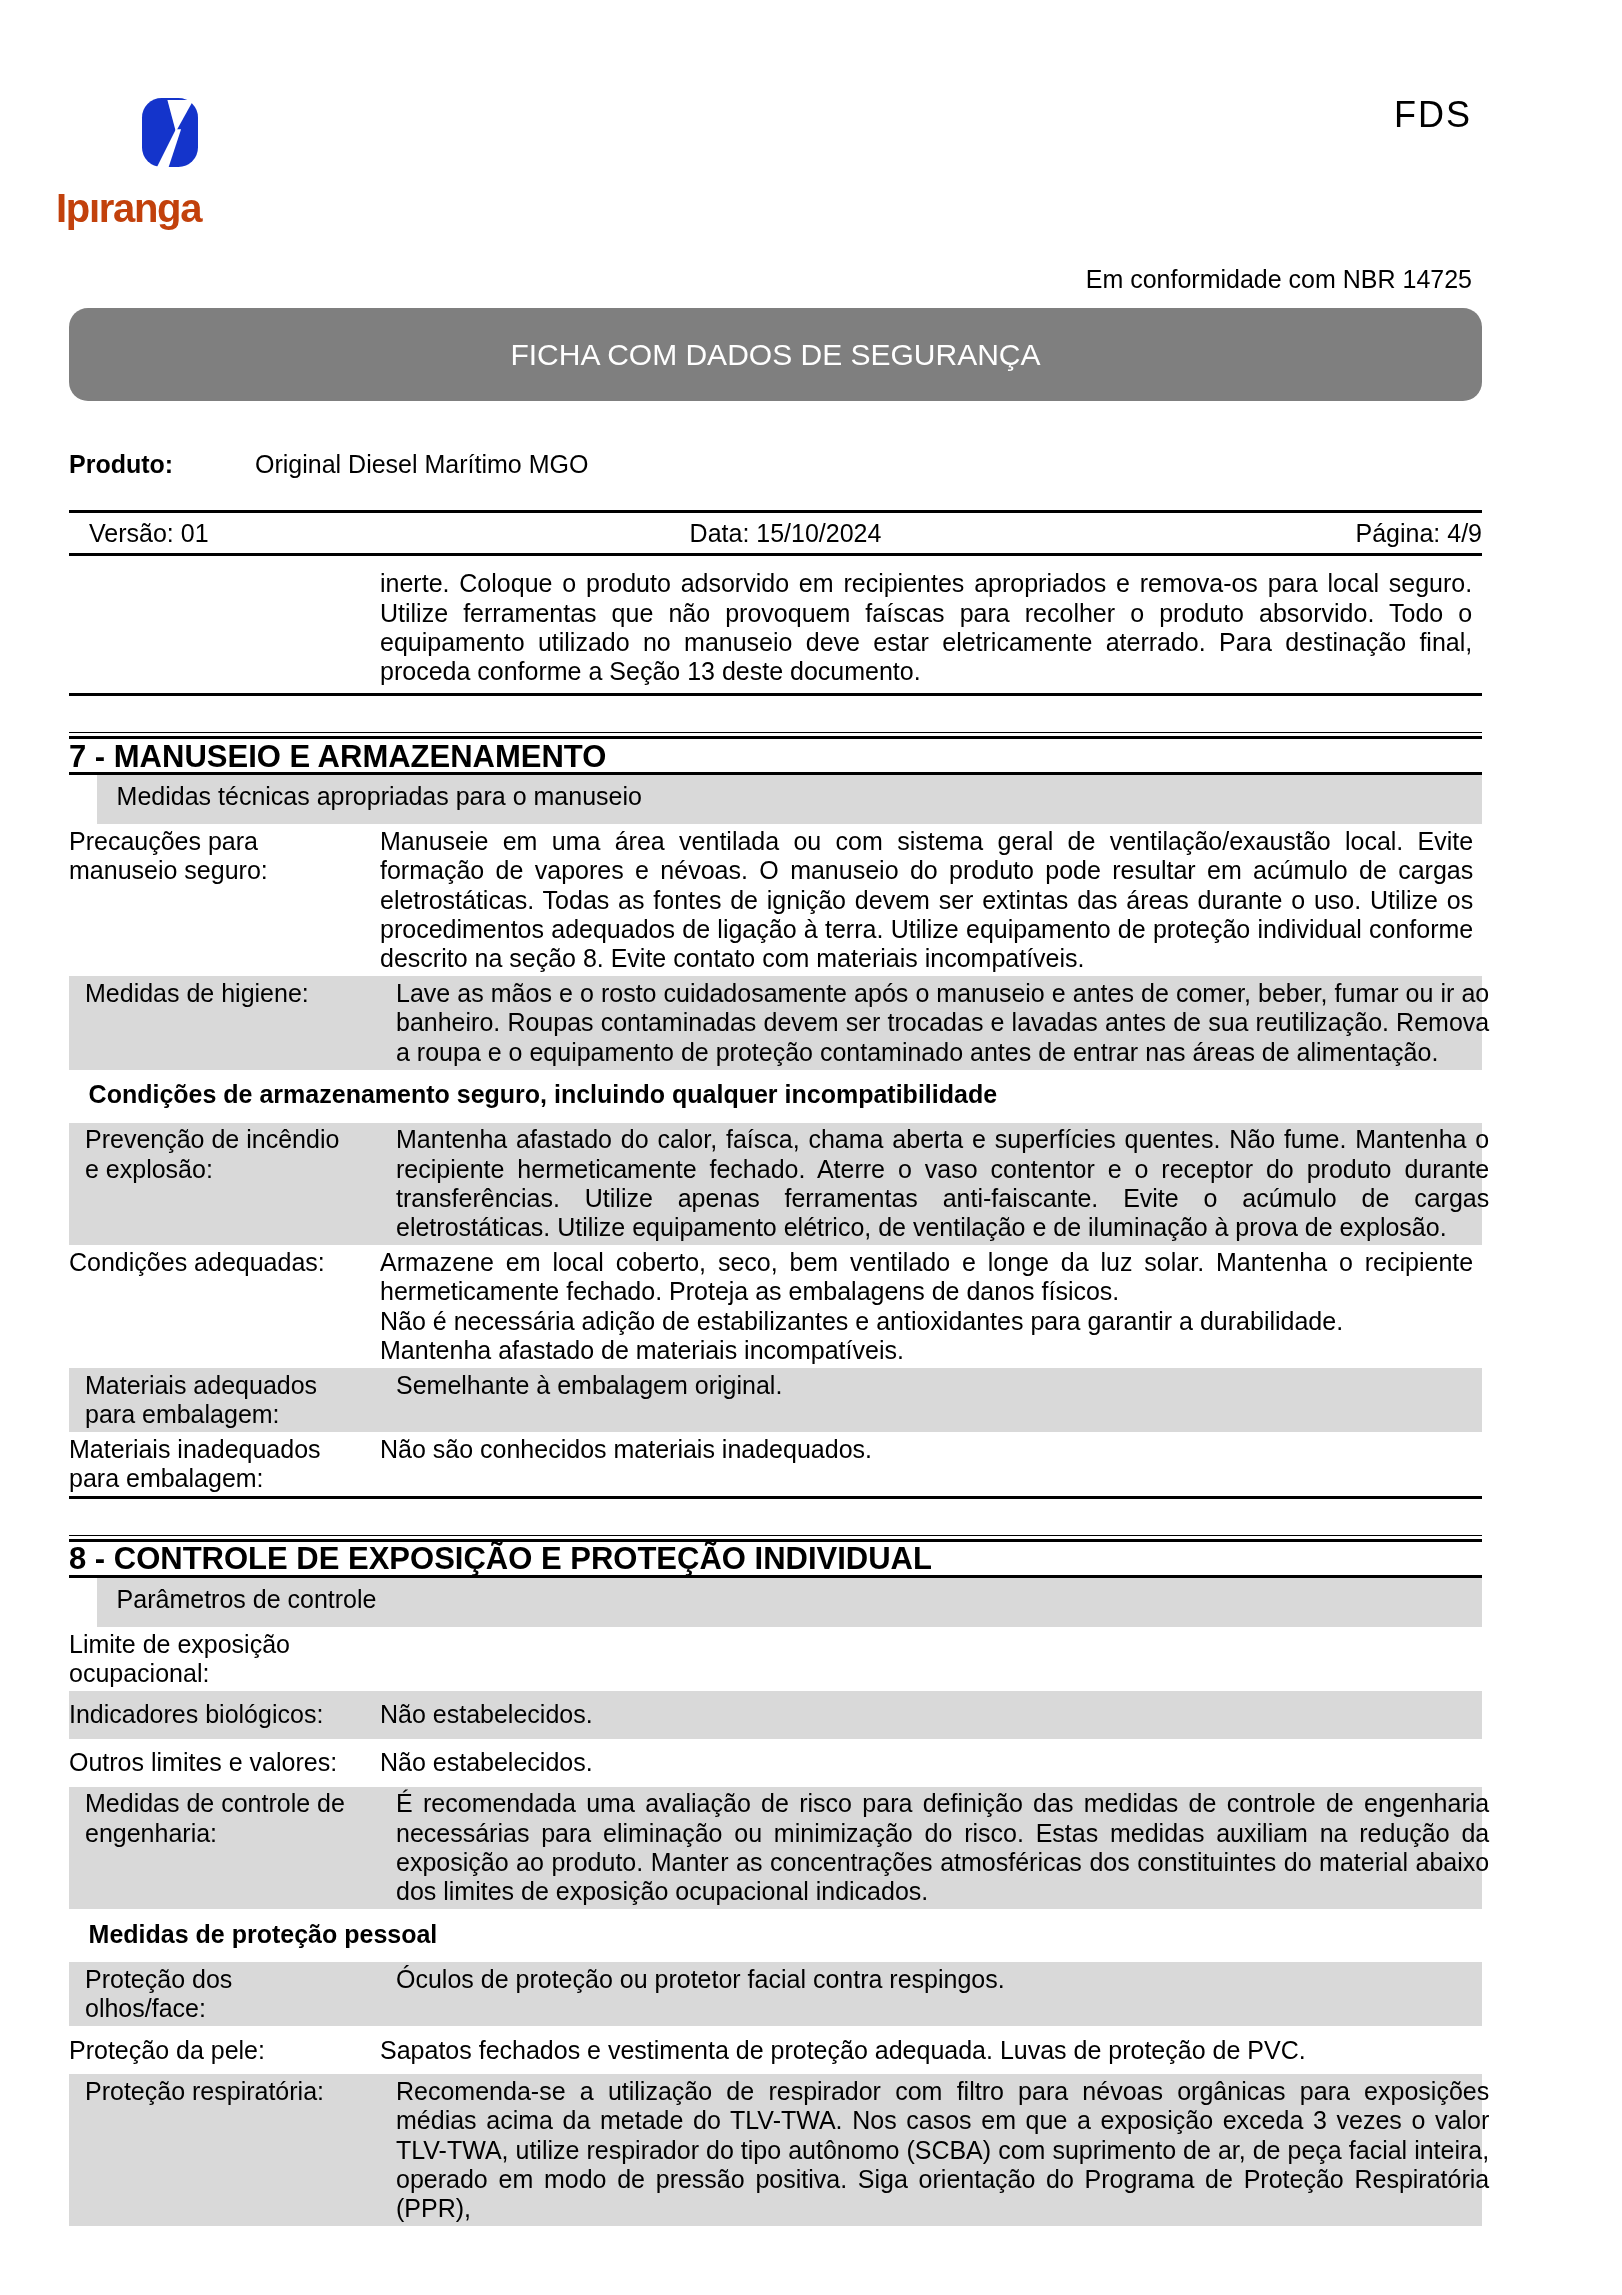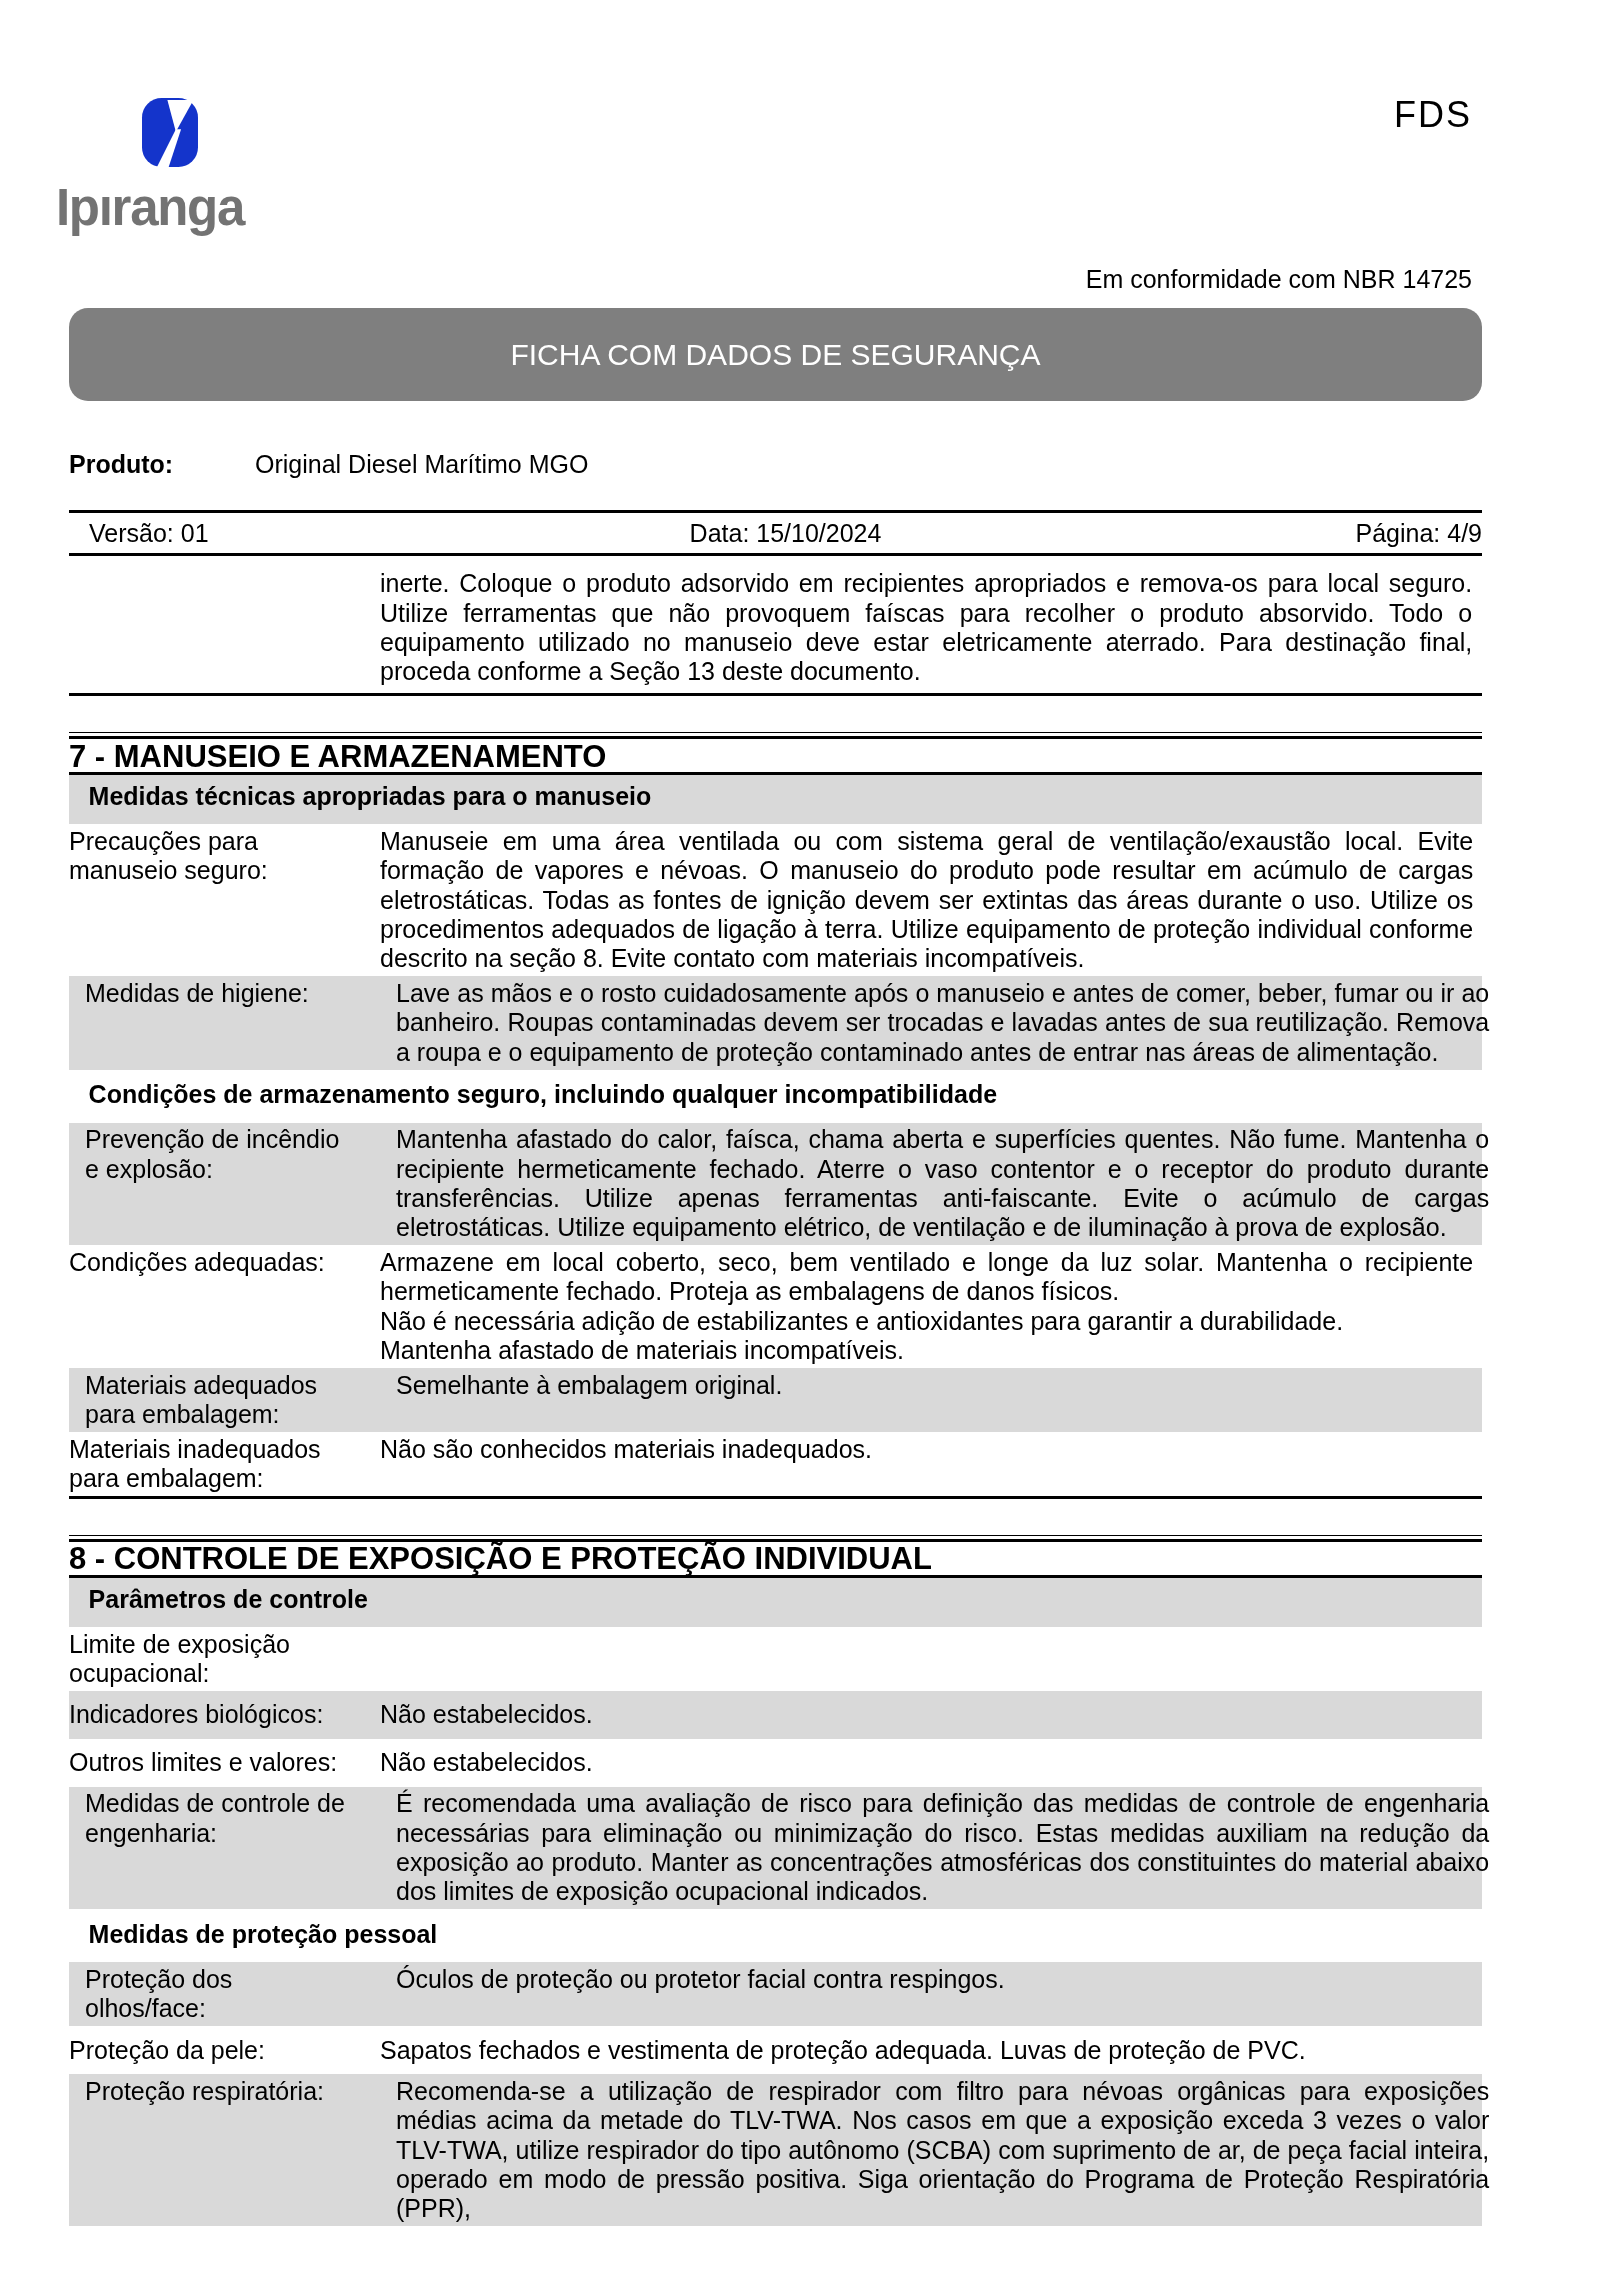--- a/index.html
+++ b/index.html
@@ -1,41 +1,41 @@
 <!DOCTYPE html>
 <html style="font-size:10.5px"><head>
 <meta charset="utf-8">
 <style>
   html,body{margin:0;padding:0;background:#fff;}
   .page{position:relative;width:1622px;height:2295px;background:#fff;color:#000;
         font-family:"Liberation Sans","DejaVu Sans",sans-serif;font-size:25px;line-height:29.4px;overflow:hidden;}
   
   .logo{position:absolute;left:56px;top:98px;width:209px;height:141px;}
   .logo svg{position:absolute;left:84px;top:0;width:60px;height:69px;}
-  .wordmark{position:absolute;left:0;top:84px;font-size:51px;line-height:52px;font-weight:bold;
-            color:#737373;letter-spacing:-1.3px;}
+  .wordmark{position:absolute;left:0;top:84px;font-size:40px;line-height:52px;font-weight:bold;
+            color:#c2410c;letter-spacing:-1.3px;}
   .fds{position:absolute;top:86px;right:150px;font-size:36px;line-height:58px;letter-spacing:2px;}
   .compliance{position:absolute;top:265px;right:150px;}
   
   .flow{position:absolute;left:69px;top:308px;width:1413px;}
   .title-banner{height:93px;background:#7f7f7f;color:#fff;font-size:30px;
                 display:flex;align-items:center;justify-content:center;border-radius:19px;}
   .produto-row{margin-top:49px;display:flex;}
   .plabel{font-weight:bold;width:186px;flex:none;}
   .version-bar{margin-top:31px;border-top:3.3px solid #000;border-bottom:3.3px solid #000;
                padding:5.2px 0;display:flex;}
   .vcell{flex:1;margin-left:20px;}
   .vcell.center{text-align:center;}
   .vcell.right{text-align:right;}
   .intro-table{padding:13px 0 6.5px;border-bottom:3.9px solid #000;}
   .intro-p{margin:0 9.8px 0 311px;text-align:justify;}
   section{margin-top:36px;}
   .rule2{height:2.6px;border-top:1.3px solid #000;border-bottom:3.3px solid #000;}
   .sec-title{margin:0;padding:2.6px 0 1.3px;font-size:31px;font-weight:bold;border-bottom:3.3px solid #000;}
-  .sec-banner{background:#d9d9d9;font-weight:bold;padding:6.5px 0 13px 19.6px;}
+  .sec-banner{background:#d9d9d9;font-weight:normal;padding:6.5px 0 13px 19.6px;margin-left:28px;}
   .row{display:grid;grid-template-columns:311px 1103px;padding:2.6px 0;}
   .row.shaded{background:#d9d9d9;padding-left:16px;}
   .row.tall{padding:9.2px 0;}
   .cell.label{padding-right:3.3px;white-space:pre-line;}
   .cell.content{padding-right:9.8px;text-align:justify;}
   .cell.content p{margin:0;}
   .cell.content.spaced p{margin-bottom:29.4px;}
   .cell.content.spaced p:last-child{margin-bottom:0;}
   .subhead{font-weight:bold;margin:10.5px 0 13px 19.6px;}
   .rule-end{border-top:3.9px solid #000;}

